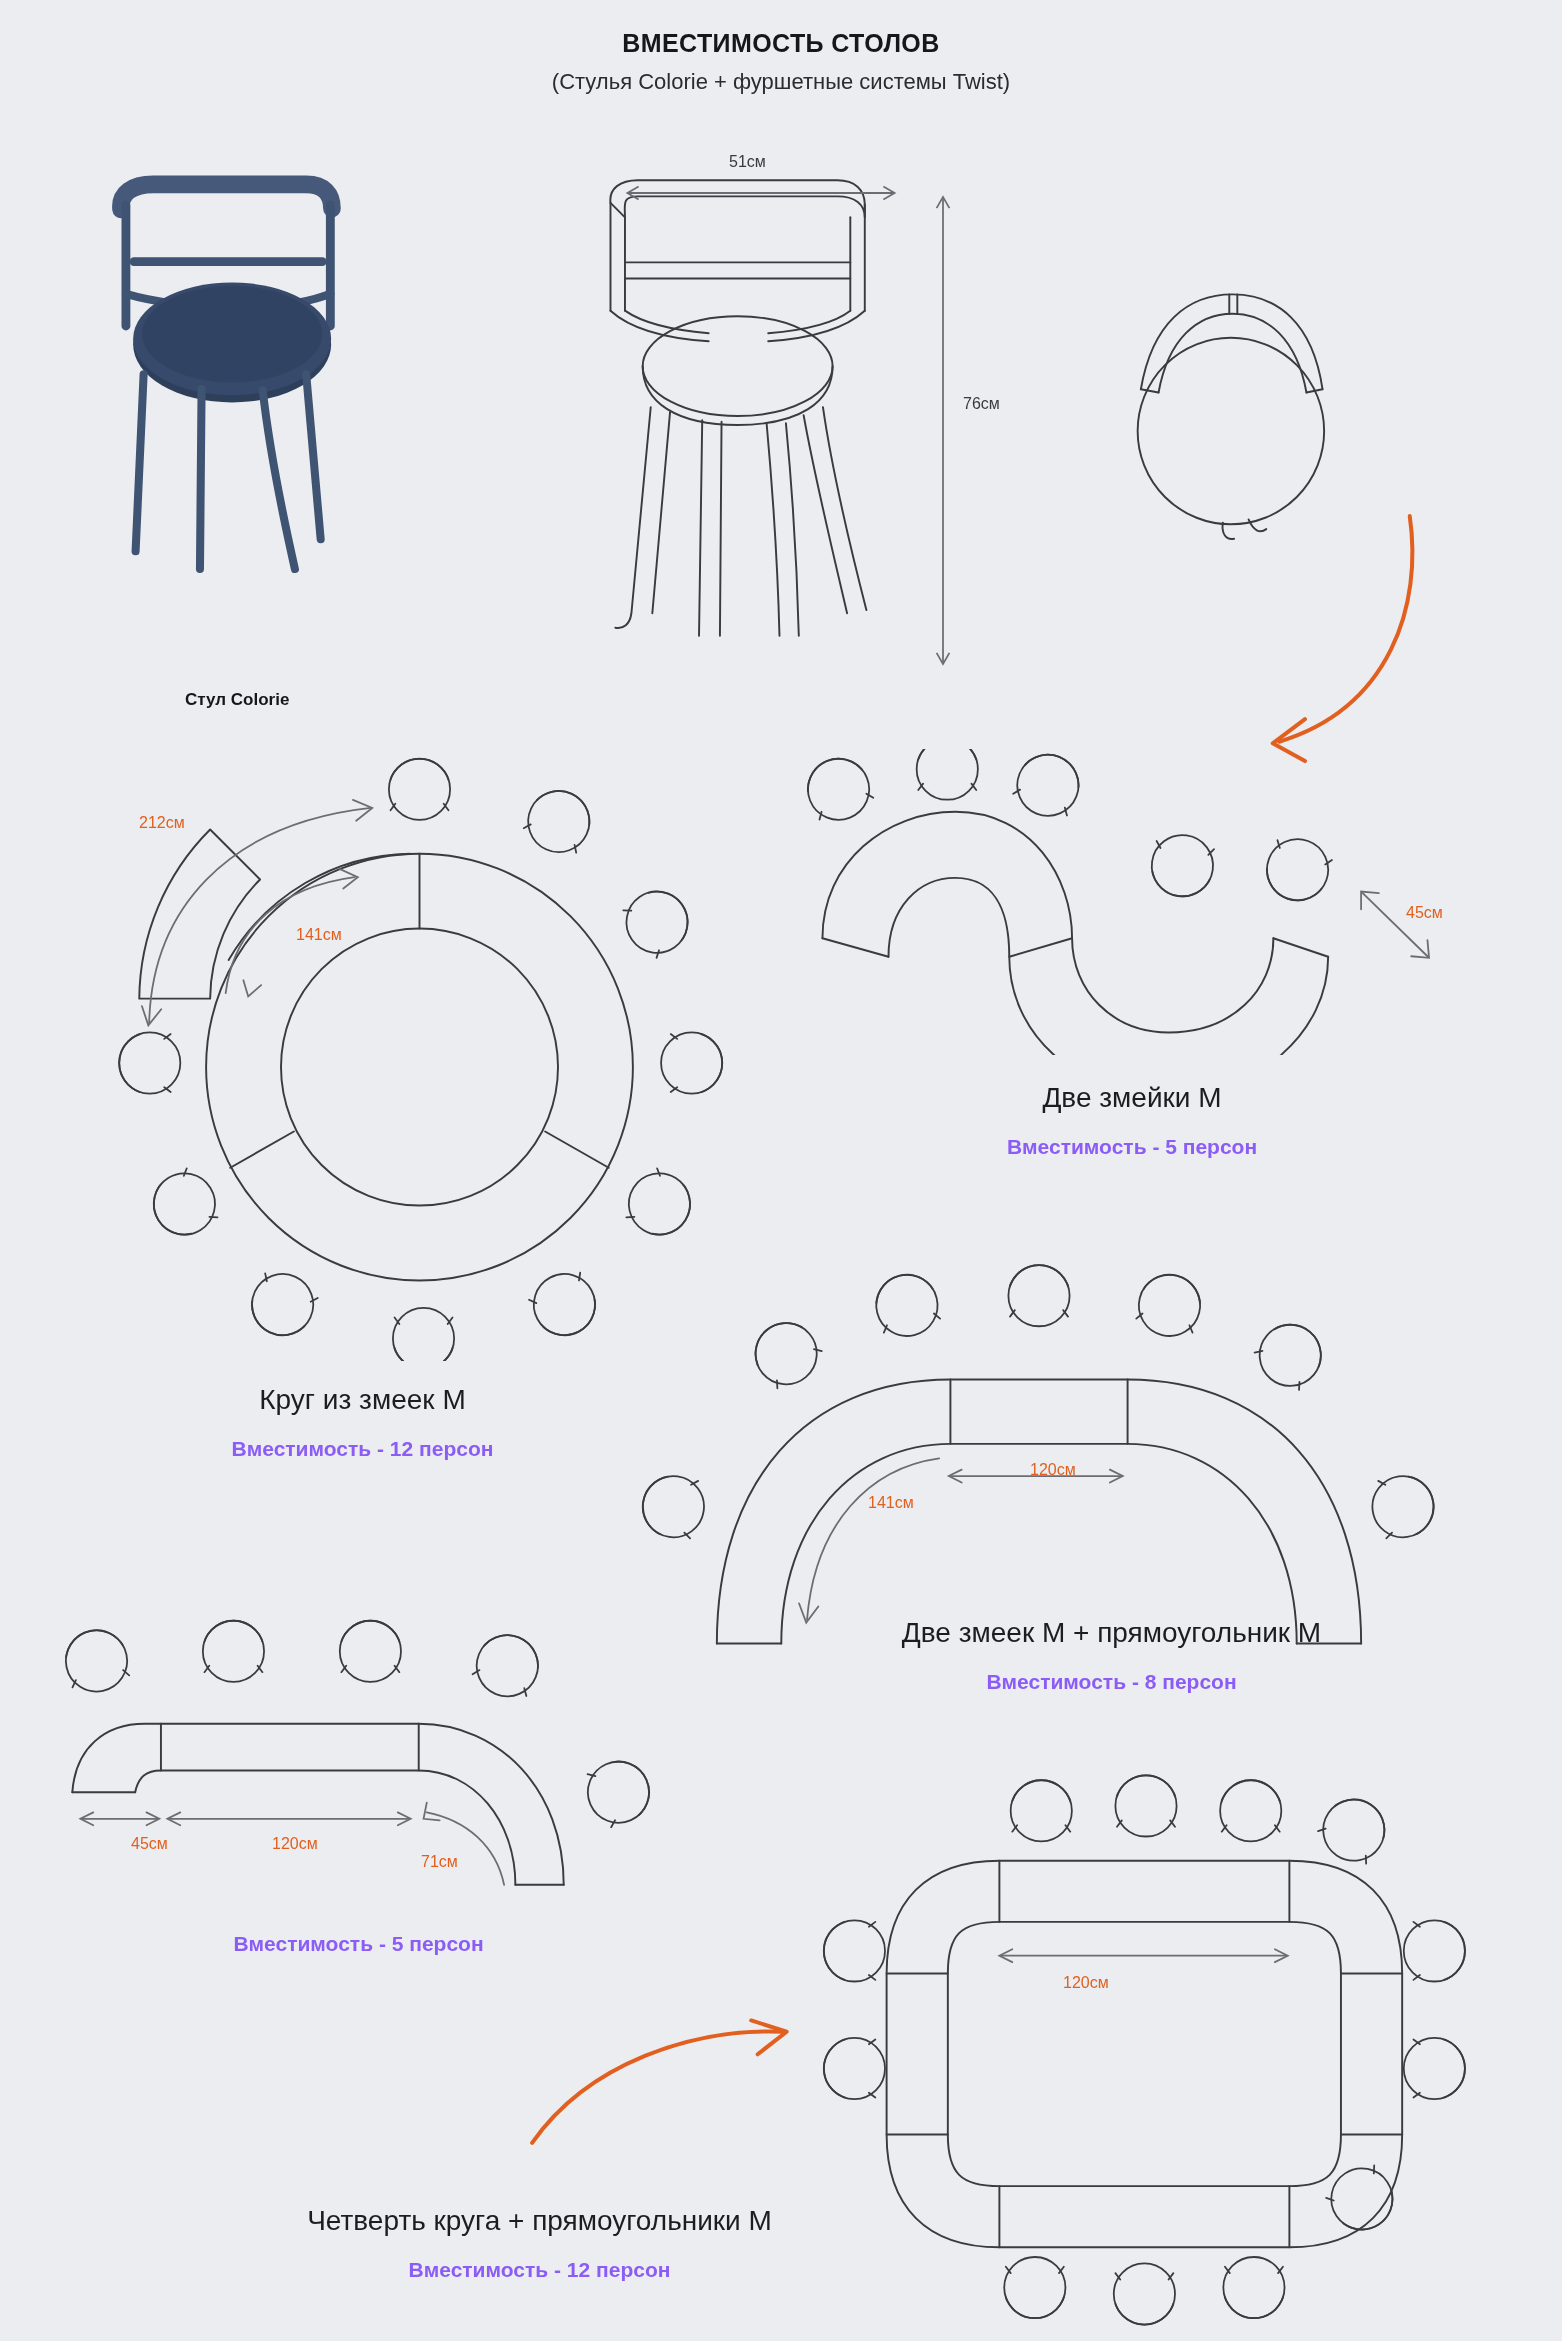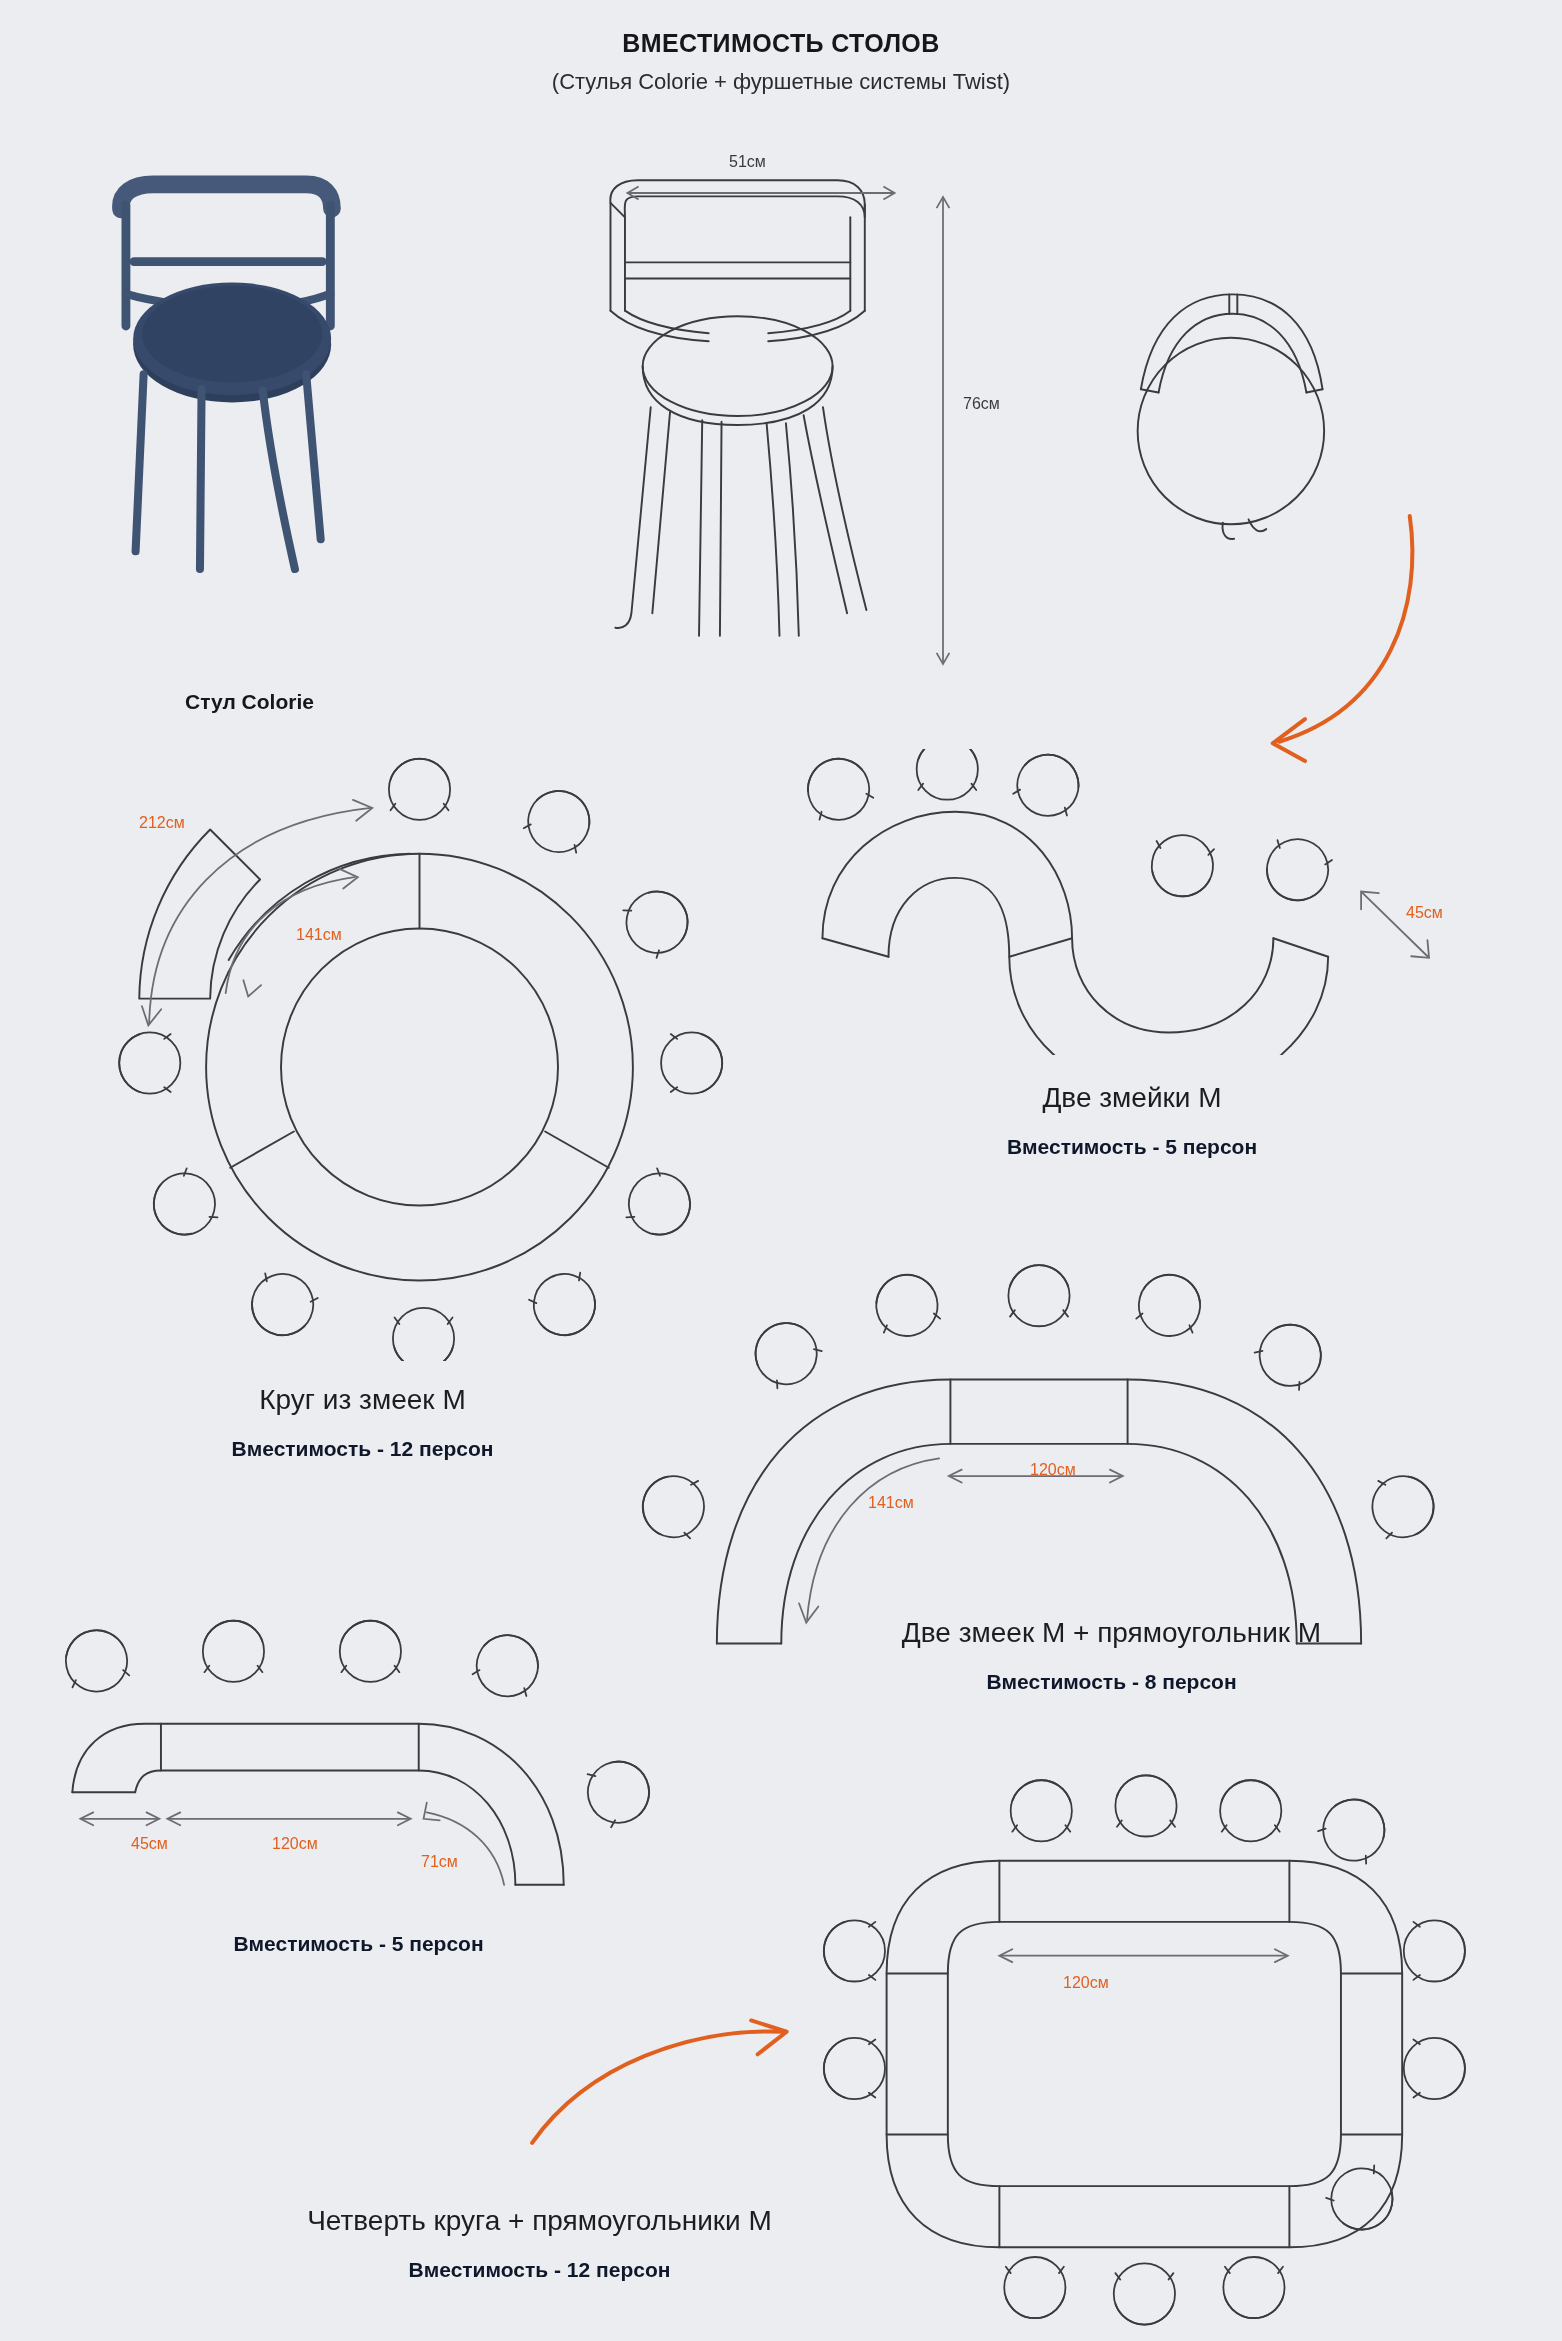--- a/index.html
+++ b/index.html
@@ -47,27 +47,27 @@
     line-height: 1.55;
   }
   .caption .c-name {
     font-size: 28px;
     color: #1d1d21;
     display: block;
   }
   .caption .c-cap {
     font-size: 21px;
     font-weight: bold;
-    color: #0f172a;
+    color: #8b5cf6;
     display: block;
     margin-top: 11.3px;
   }
   .label-bold {
     position: absolute;
-    font-size: 21px;
+    font-size: 17px;
     font-weight: bold;
     color: #17171b;
   }
   .dim {
     position: absolute;
     font-size: 16px;
     color: #e2601f;
     white-space: nowrap;
     text-align: right;
   }

